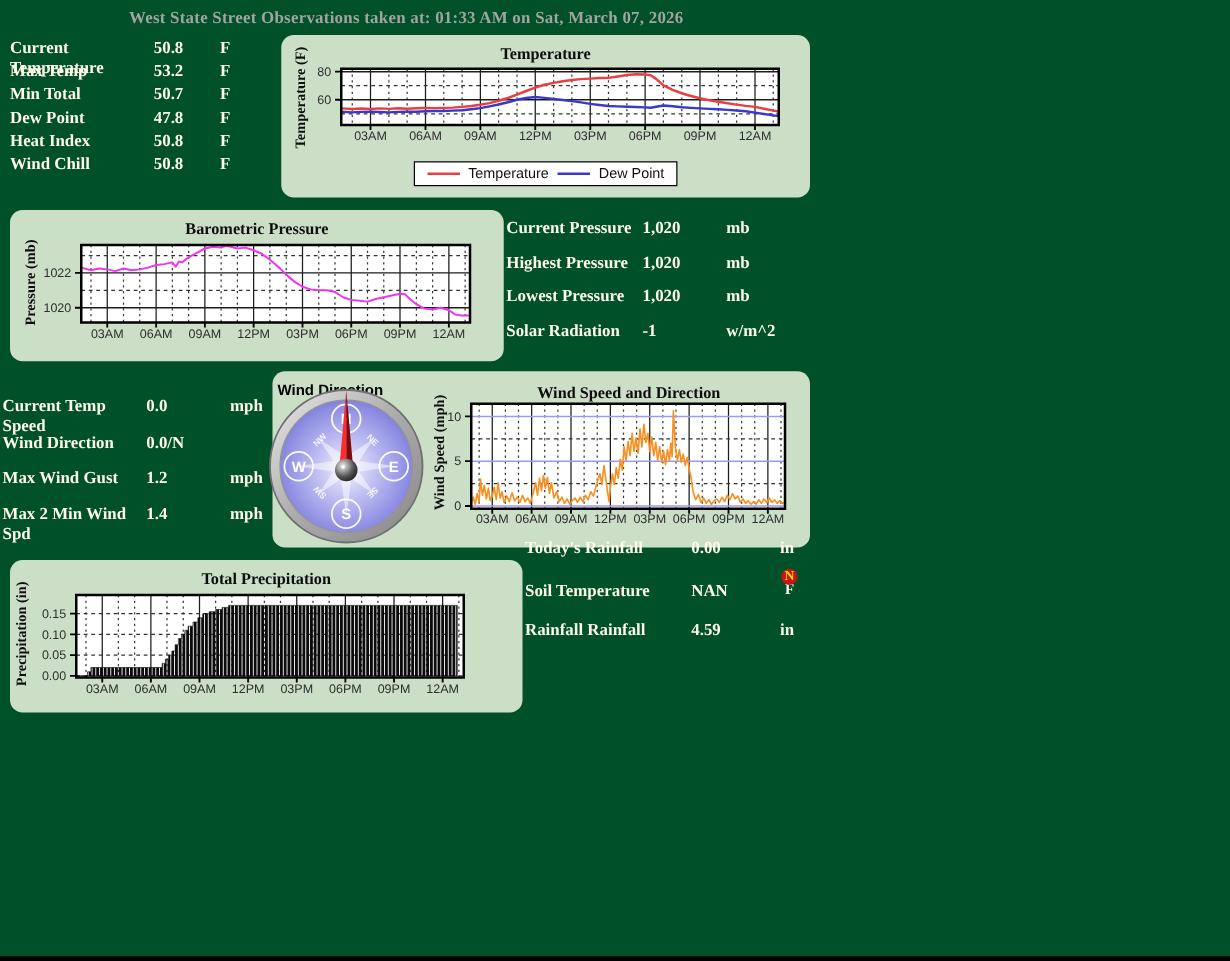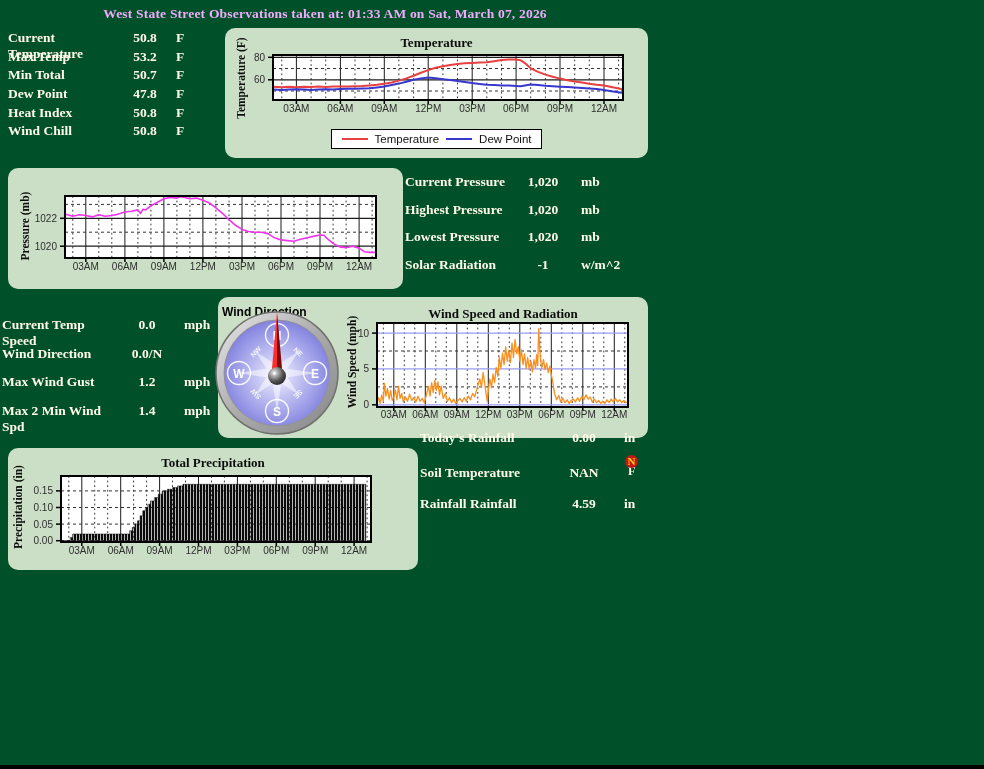--- a/index.html
+++ b/index.html
@@ -1,20 +1,20 @@
 <!DOCTYPE html>
 <html><head>
 <meta charset="utf-8">
 <style>
   html,body{margin:0;padding:0}
   body{width:984px;height:769px;overflow:hidden;position:relative;background:#00502a;
        font-family:"Liberation Serif",serif}
   #screen{position:absolute;inset:0}
   .page-title{position:absolute;left:0;top:6px;width:650px;text-align:center;
-      color:#f0abfc;font-weight:bold;font-size:13.5px;letter-spacing:.2px}
+      color:#a3a3a3;font-weight:bold;font-size:13.5px;letter-spacing:.2px}
   .panel{position:absolute;background:#cbdfc6;border-radius:10px}
   #temp-panel{left:225px;top:28px;width:423px;height:130px}
   #pressure-panel{left:8px;top:168px;width:395px;height:121px}
   #wind-panel{left:218px;top:297px;width:430px;height:141px}
   #precip-panel{left:8px;top:448px;width:410px;height:122px}
   .panel svg{position:absolute;left:0;top:0}
   .chart-title{position:absolute;left:0;top:7px;width:100%;text-align:center;
       font-weight:bold;font-size:13px;color:#0d0d0d}
   #wind-chart-title{left:140px;width:290px;top:9px}
   .ylab{position:absolute;width:130px;text-align:center;font-weight:bold;font-size:11.5px;
@@ -25,21 +25,21 @@
   #precip-ylab{left:-55px;top:53px}
   svg text{font-family:"Liberation Sans",sans-serif}
   .legend{position:absolute;left:50%;top:101px;transform:translateX(-50%);
       background:#fff;border:1px solid #000;display:flex;align-items:center;gap:7px;
       padding:3px 10px;font-family:"Liberation Sans",sans-serif;font-size:11.5px;color:#111;
       white-space:nowrap}
   .lg-line{display:inline-block;width:26px;height:0;border-top:2px solid #888}
   .stats{position:absolute;color:#fffbe8;font-weight:bold;font-size:13.5px}
   .stat-row{display:flex;align-items:baseline}
   .sl{flex:1}
-  .sv{text-align:center}
+  .sv{text-align:left}
   .su{text-align:left}
   #temp-stats{left:8px;top:30px;width:202px}
   #temp-stats .stat-row{height:18.7px}
   #temp-stats .sv{width:44px}  #temp-stats .su{width:34px;padding-left:9px}
   #pressure-stats{left:405px;top:174px;width:230px}
   #pressure-stats .stat-row{height:27.6px}
   #pressure-stats .sv{width:58px} #pressure-stats .su{width:54px;padding-left:9px}
   #wind-stats{left:2px;top:317px;width:218px}
   #wind-stats .stat-row{height:28.6px}
   #wind-stats .sv{width:60px} #wind-stats .su{width:36px;padding-left:7px}
@@ -209,20 +209,21 @@
         <text x="194.9" y="102" font-size="10" fill="#2e2e2e" text-anchor="middle">12PM</text>
         <line x1="234.0" y1="90" x2="234.0" y2="94" stroke="#000" stroke-width="1.5"></line>
         <text x="234.0" y="102" font-size="10" fill="#2e2e2e" text-anchor="middle">03PM</text>
         <line x1="273.0" y1="90" x2="273.0" y2="94" stroke="#000" stroke-width="1.5"></line>
         <text x="273.0" y="102" font-size="10" fill="#2e2e2e" text-anchor="middle">06PM</text>
         <line x1="312.0" y1="90" x2="312.0" y2="94" stroke="#000" stroke-width="1.5"></line>
         <text x="312.0" y="102" font-size="10" fill="#2e2e2e" text-anchor="middle">09PM</text>
         <line x1="351.1" y1="90" x2="351.1" y2="94" stroke="#000" stroke-width="1.5"></line>
         <text x="351.1" y="102" font-size="10" fill="#2e2e2e" text-anchor="middle">12AM</text>
       </svg>
+    <div class="chart-title">Barometric Pressure</div>
     <div id="pressure-ylab" class="ylab">Pressure (mb)</div>
   </div>
 
   <div id="pressure-stats" class="stats">
       <div class="stat-row">
         <span class="sl">Current Pressure</span>
         <span class="sv">1,020</span>
         <span class="su">mb</span>
       </div>
       <div class="stat-row">
@@ -362,21 +363,21 @@
         <text x="270.3" y="121" font-size="10" fill="#2e2e2e" text-anchor="middle">12PM</text>
         <line x1="301.8" y1="110" x2="301.8" y2="114" stroke="#000" stroke-width="1.5"></line>
         <text x="301.8" y="121" font-size="10" fill="#2e2e2e" text-anchor="middle">03PM</text>
         <line x1="333.3" y1="110" x2="333.3" y2="114" stroke="#000" stroke-width="1.5"></line>
         <text x="333.3" y="121" font-size="10" fill="#2e2e2e" text-anchor="middle">06PM</text>
         <line x1="364.8" y1="110" x2="364.8" y2="114" stroke="#000" stroke-width="1.5"></line>
         <text x="364.8" y="121" font-size="10" fill="#2e2e2e" text-anchor="middle">09PM</text>
         <line x1="396.3" y1="110" x2="396.3" y2="114" stroke="#000" stroke-width="1.5"></line>
         <text x="396.3" y="121" font-size="10" fill="#2e2e2e" text-anchor="middle">12AM</text>
       </svg>
-    <div id="wind-chart-title" class="chart-title">Wind Speed and Radiation</div>
+    <div id="wind-chart-title" class="chart-title">Wind Speed and Direction</div>
     <div id="wind-ylab" class="ylab">Wind Speed (mph)</div>
   </div>
 
   <div id="precip-panel" class="panel">
     <svg id="precip-chart" width="410" height="122">
         <defs>
           <pattern id="pp3" width="3" height="4" patternUnits="userSpaceOnUse">
             <rect width="2.3" height="4" fill="#0b0b0b"></rect>
           </pattern>
         </defs>

